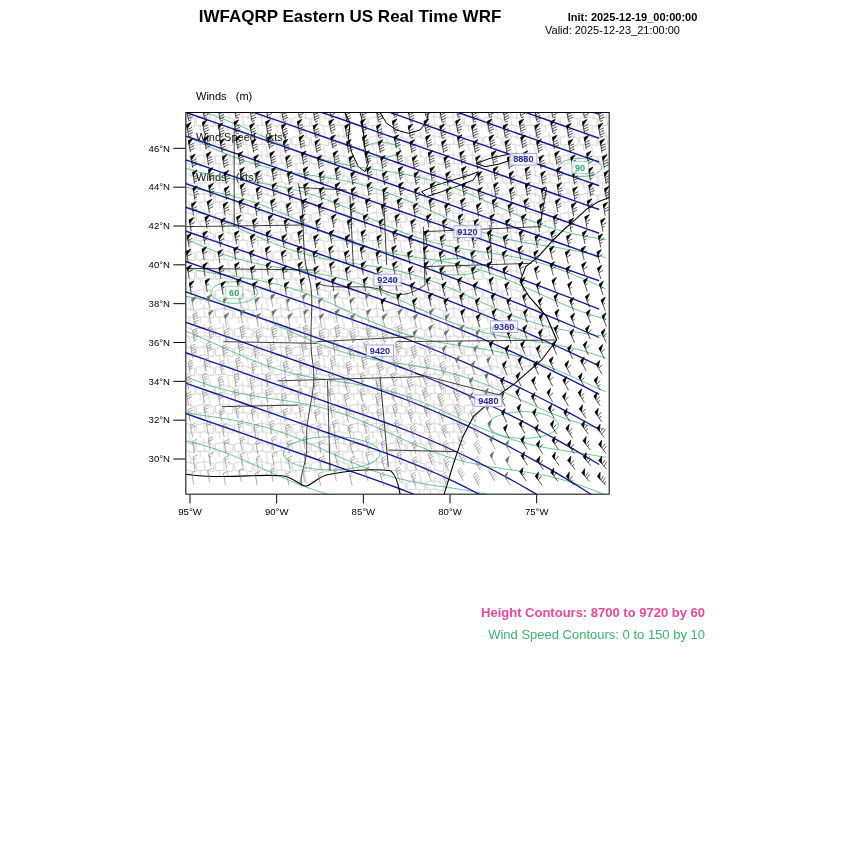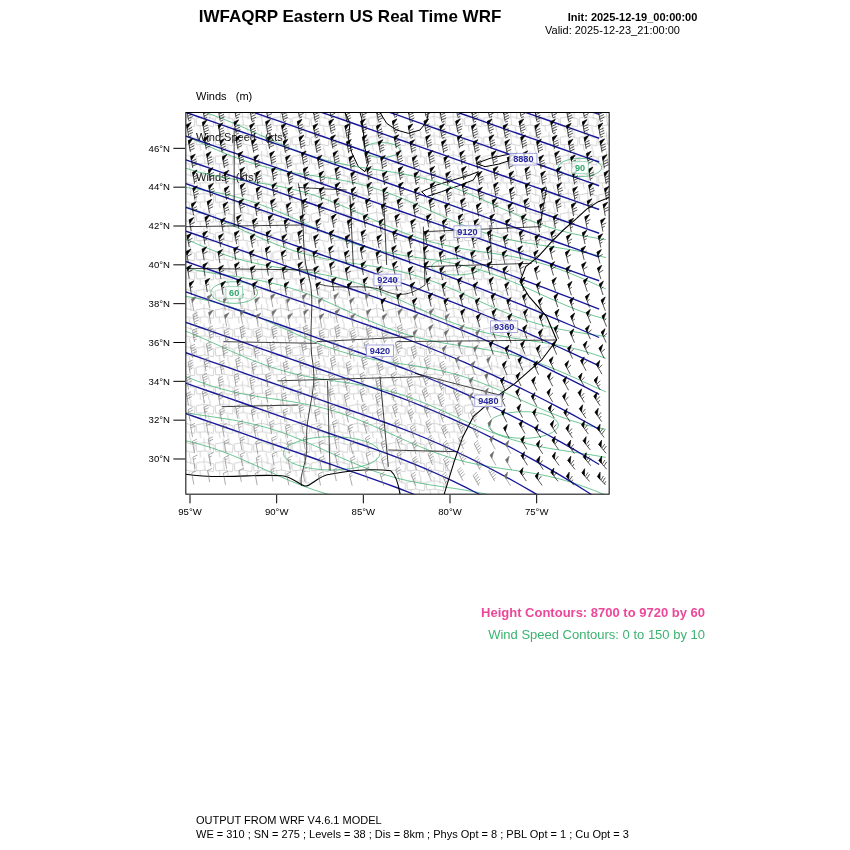--- a/index.html
+++ b/index.html
@@ -145,17 +145,13 @@
         <line x1="512" y1="574" x2="512" y2="584" stroke="#000" stroke-width="1.2"></line>
         <text x="512" y="598" text-anchor="middle" font-size="11.5px" fill="#000" font-family="&quot;Liberation Sans&quot;, sans-serif">80°W</text>
         <line x1="616" y1="574" x2="616" y2="584" stroke="#000" stroke-width="1.2"></line>
         <text x="616" y="598" text-anchor="middle" font-size="11.5px" fill="#000" font-family="&quot;Liberation Sans&quot;, sans-serif">75°W</text>
       </g>
     </svg>
 
   <div class="abs" id="hc-legend" style="color: #ec4899;">Height Contours: 8700 to 9720 by 60</div>
   <div class="abs" id="wc-legend" style="color: rgb(60, 179, 113);">Wind Speed Contours: 0 to 150 by 10</div>
 
-  <div class="abs" id="footer">
-    <div>OUTPUT FROM WRF V4.6.1 MODEL</div>
-    <div>WE = 310 ; SN = 275 ; Levels = 38 ; Dis = 8km ; Phys Opt = 8 ; PBL Opt = 1 ; Cu Opt = 3</div>
-  </div>
 </div>
 
 </body></html>

